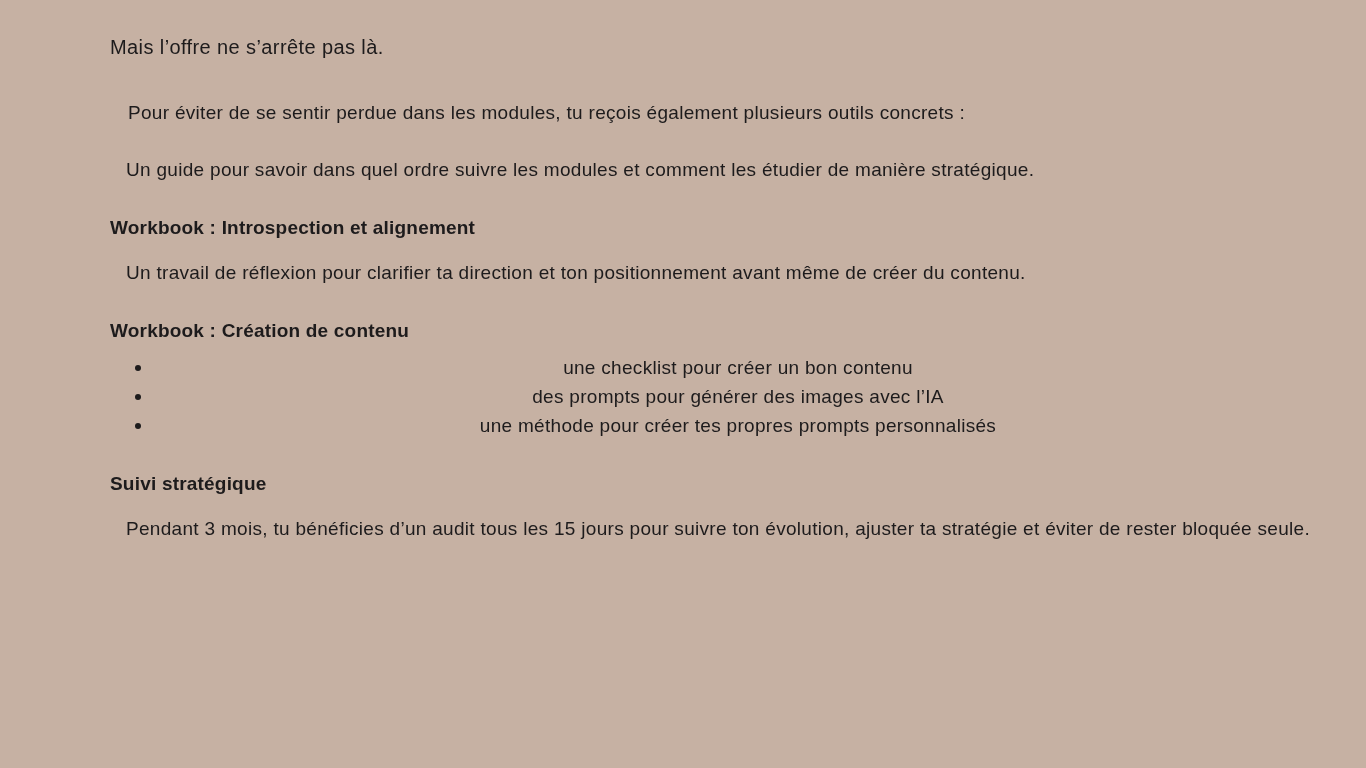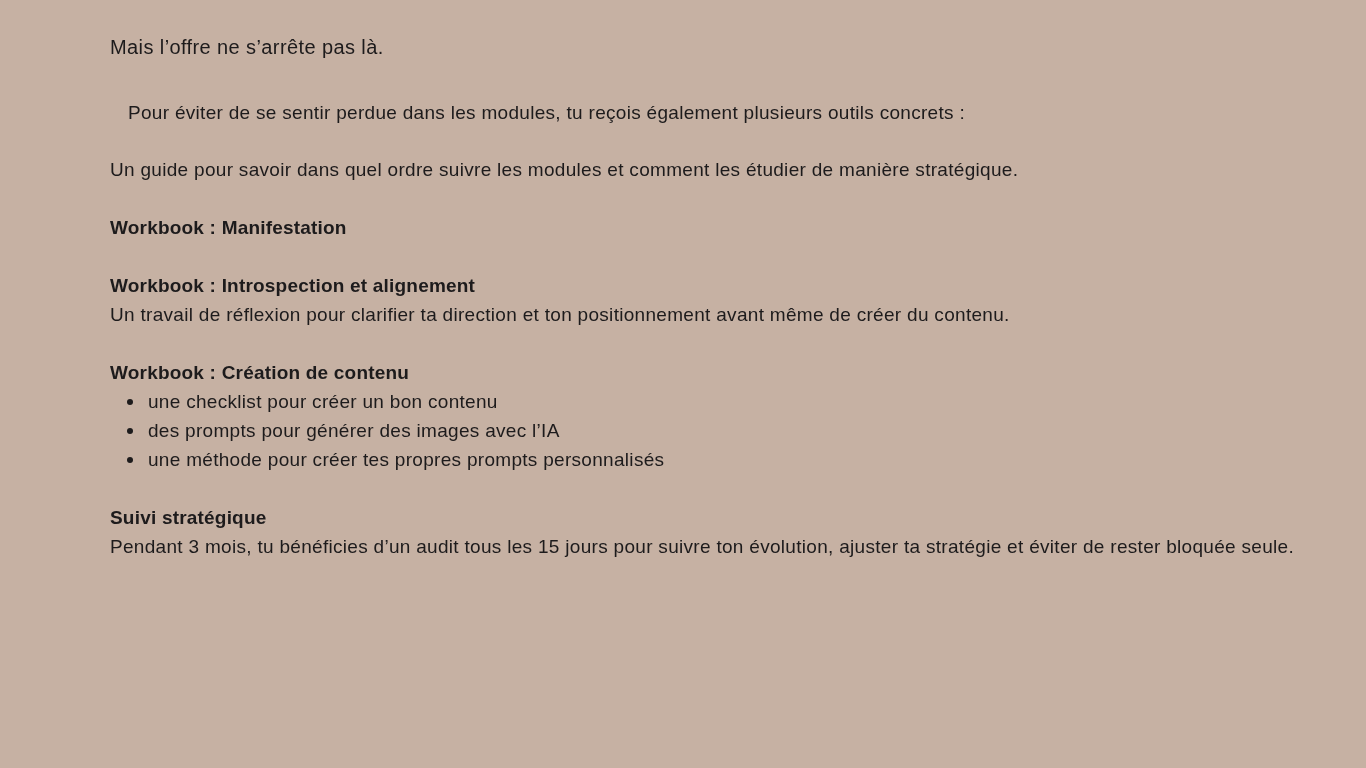--- a/index.html
+++ b/index.html
@@ -42,26 +42,27 @@
     font-weight: 700;
     line-height: 29px;
     letter-spacing: 0.2px;
     margin: 0;
   }
   .section-body {
     font-size: 19px;
     font-weight: 400;
     line-height: 29px;
     letter-spacing: 0.3px;
-    margin: 0;
+    margin: 16px;
   }
   ul.bullet-list {
-    margin: 0;
+    margin: 8px;
     padding: 0;
     list-style: none;
+    text-align: center;
   }
   ul.bullet-list li {
     position: relative;
     font-size: 19px;
     font-weight: 400;
     line-height: 29px;
     letter-spacing: 0.3px;
     padding-left: 38px;
   }
   .bullet-dot {
@@ -81,21 +82,20 @@
 
   <h1 class="page-title">Mais l’offre ne s’arrête pas là.</h1>
 
   <p class="intro-paragraph">Pour éviter de se sentir perdue dans les modules, tu reçois également plusieurs outils concrets :</p>
 
   <section class="section">
     <p class="section-body">Un guide pour savoir dans quel ordre suivre les modules et comment les étudier de manière stratégique.</p>
   </section>
 
   <section class="section">
-    <h2 class="section-heading">Workbook : Manifestation</h2>
   </section>
 
   <section class="section">
     <h2 class="section-heading">Workbook : Introspection et alignement</h2>
     <p class="section-body">Un travail de réflexion pour clarifier ta direction et ton positionnement avant même de créer du contenu.</p>
   </section>
 
   <section class="section">
     <h2 class="section-heading">Workbook : Création de contenu</h2>
     <ul class="bullet-list">

